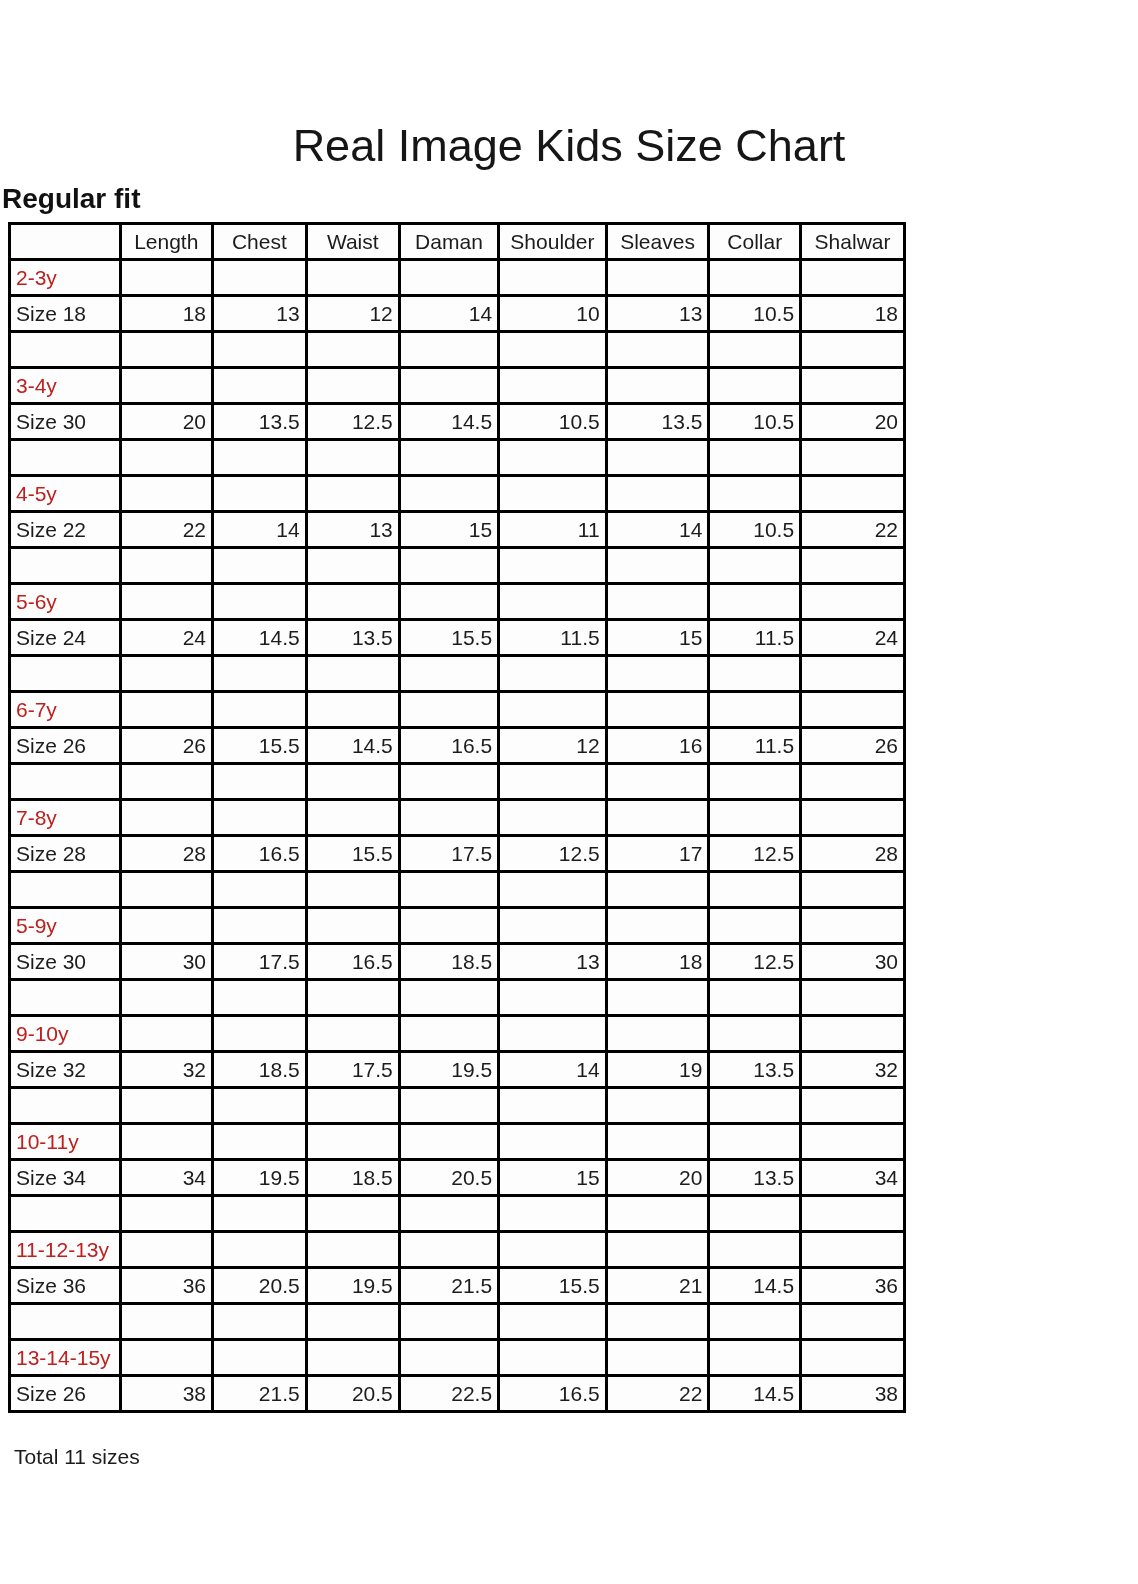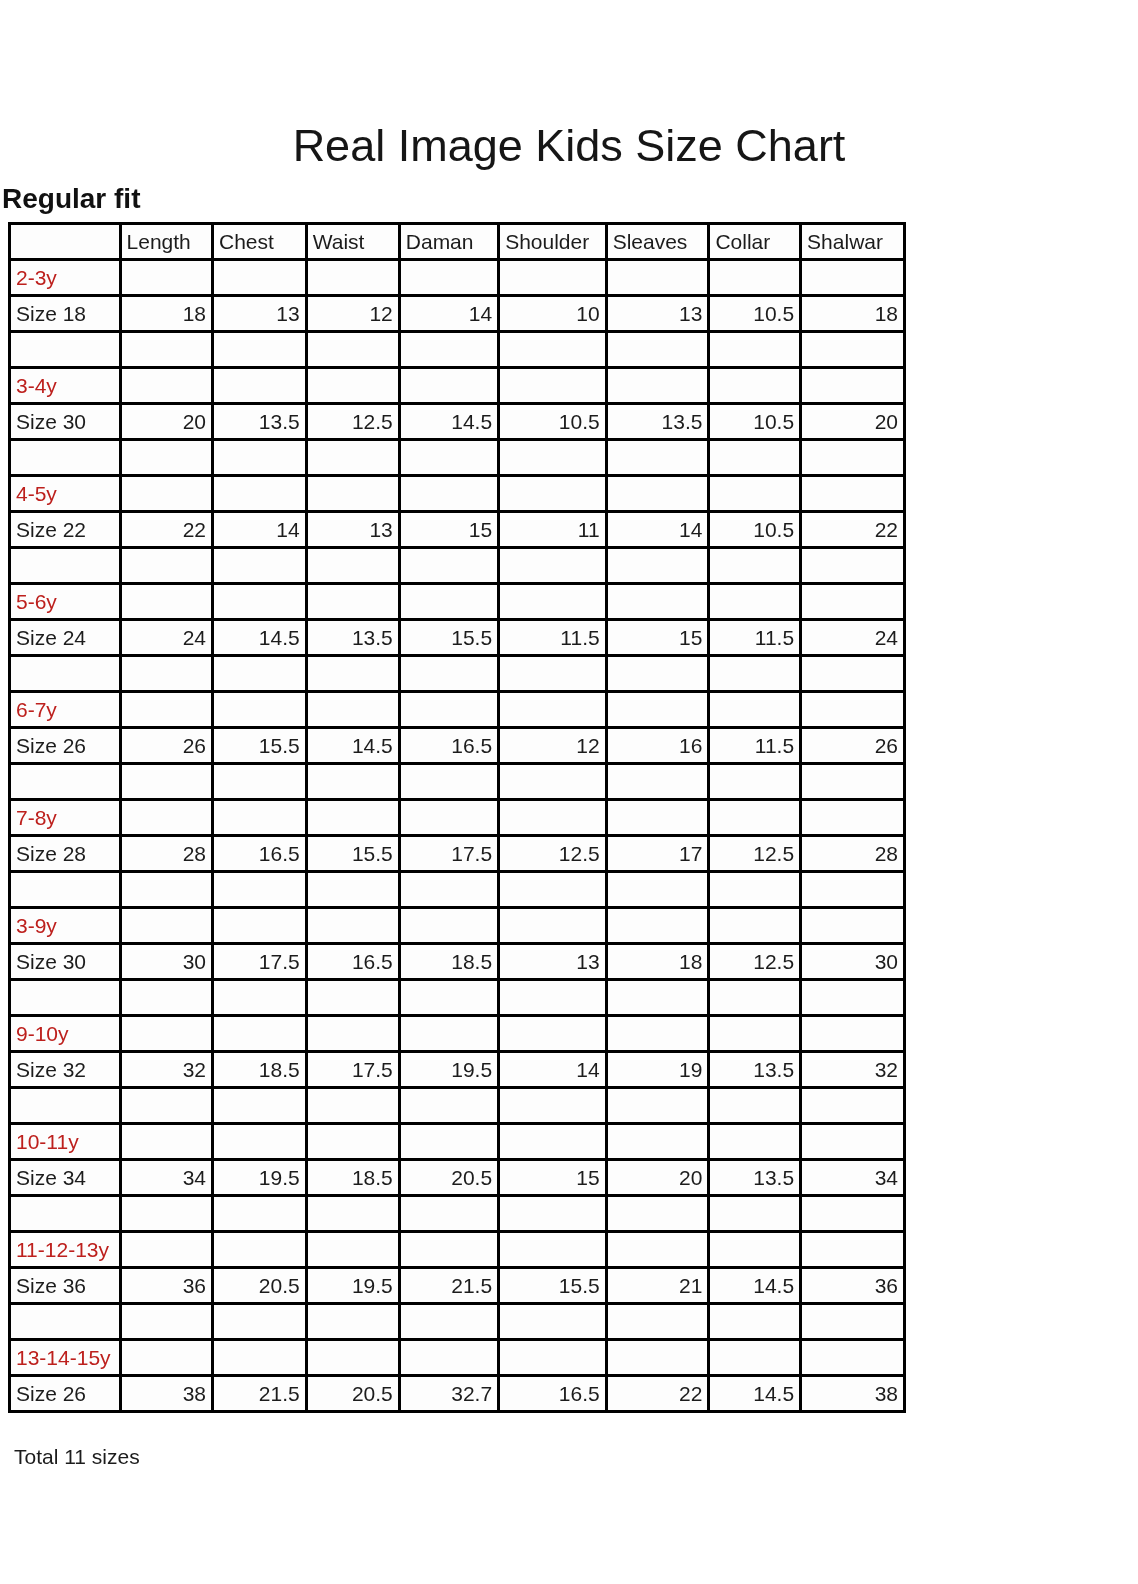--- a/index.html
+++ b/index.html
@@ -49,21 +49,21 @@
     height: 33px;
     padding: 0 5px;
     font-size: 21px;
     font-weight: 400;
     white-space: nowrap;
     overflow: hidden;
     color: #1c1c1c;
     background: #fdfdfd;
   }
   table.size-table th.col-head {
-    text-align: left;
+    text-align: center;
     font-weight: 400;
   }
   td.age-cell {
     text-align: left;
     font-weight: 700;
   }
   td.size-cell {
     text-align: left;
   }
   td.val-cell {
@@ -307,21 +307,21 @@
           <td class="empty-cell"></td>
           <td class="empty-cell"></td>
           <td class="empty-cell"></td>
           <td class="empty-cell"></td>
           <td class="empty-cell"></td>
           <td class="empty-cell"></td>
           <td class="empty-cell"></td>
           <td class="empty-cell"></td>
         </tr>
         <tr>
-          <td class="age-cell" style="color: rgb(189, 32, 29);">3-9y</td>
+          <td class="age-cell" style="color: rgb(189, 32, 29);">5-9y</td>
           <td class="empty-cell"></td>
           <td class="empty-cell"></td>
           <td class="empty-cell"></td>
           <td class="empty-cell"></td>
           <td class="empty-cell"></td>
           <td class="empty-cell"></td>
           <td class="empty-cell"></td>
           <td class="empty-cell"></td>
         </tr>
         <tr>
@@ -454,21 +454,21 @@
           <td class="empty-cell"></td>
           <td class="empty-cell"></td>
           <td class="empty-cell"></td>
           <td class="empty-cell"></td>
         </tr>
         <tr>
           <td class="size-cell">Size 26</td>
           <td class="val-cell">38</td>
           <td class="val-cell">21.5</td>
           <td class="val-cell">20.5</td>
-          <td class="val-cell">32.7</td>
+          <td class="val-cell">22.5</td>
           <td class="val-cell">16.5</td>
           <td class="val-cell">22</td>
           <td class="val-cell">14.5</td>
           <td class="val-cell">38</td>
         </tr>
       </tbody>
   </table>
 
   <div class="footer">Total 11 sizes</div>
 

